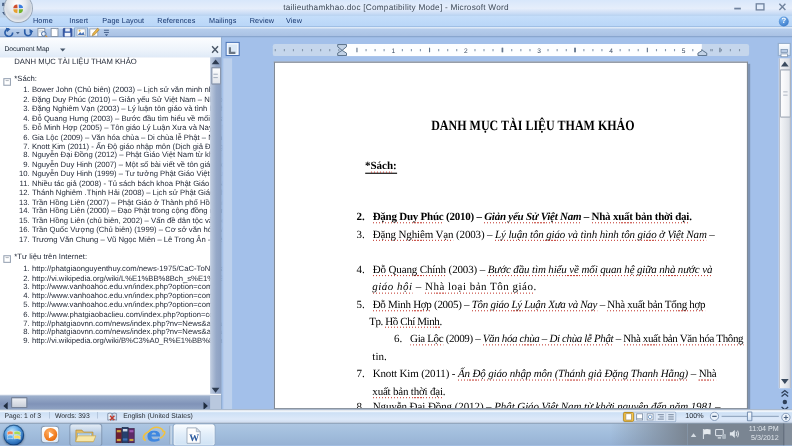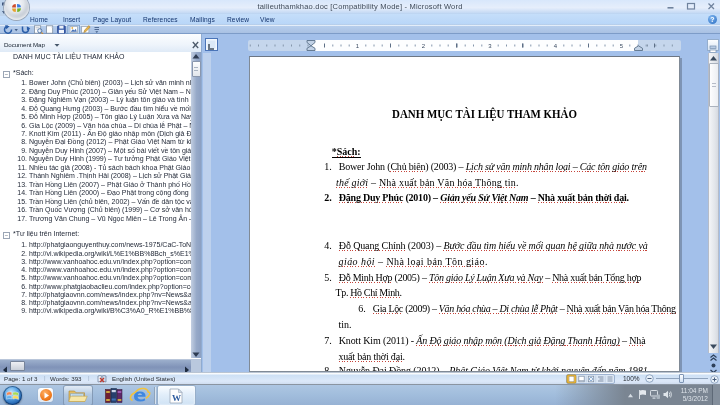--- a/index.html
+++ b/index.html
@@ -242,30 +242,29 @@
       </g>
  <path d="M59 0.5 L67 0.5 L67 2.5 L63 5.8 L59 2.5 Z" fill="#c2d2e6" stroke="#5a7089" stroke-width="0.9"></path>
  <path d="M59 10.5 L59 8.3 L63 5.8 L67 8.3 L67 10.5 Z" fill="#c2d2e6" stroke="#5a7089" stroke-width="0.9"></path>
  <path d="M386.5 10.5 L386.5 8.3 L390.5 5.8 L394.5 8.3 L394.5 10.5 Z" fill="#c2d2e6" stroke="#5a7089" stroke-width="0.9"></path>
  </svg>
  <div class="abs" id="pageshadow"></div>
  <div class="abs" id="page">
 <div class="dl" style="left:141.7px;top:51px;font-size:13px;font-weight:bold;transform:scaleX(0.84);transform-origin:0 0;">DANH MỤC TÀI LIỆU THAM KHẢO</div>
 <div class="dl" style="left:81.8px;top:89.4px;"><b><span style="border-bottom:1px solid #000">*Sách:</span></b></div>
 <div class="abs" style="left:87px;top:98.5px;width:19px;height:1px;background-image:repeating-linear-gradient(90deg,#c5443a 0,#c5443a 1px,rgba(0,0,0,0) 1px,rgba(0,0,0,0) 2.7px);"></div>
-<div class="dl" style="left:74.2px;top:103.7px;letter-spacing:-0.19px;"><span class="no" style="width:14.6px;letter-spacing:0;">1.</span><span>Bower John (</span><span class="sp">Chủ biên</span><span>) (2003) – </span><span class="it sp">Lịch sử văn minh nhân loại – Các tôn giáo trên</span></div>
-<div class="dl" style="left:86.0px;top:119.5px;letter-spacing:0.21px;"><span class="it sp">thế giới</span><span> – </span><span class="sp">Nhà xuất bản Văn hóa Thông tin</span><span>.</span></div>
 <div class="dl" style="left:74.2px;top:135.4px;letter-spacing:-0.22px;font-weight:bold;"><span class="no" style="width:14.6px;letter-spacing:0;">2.</span><span class="sp">Đặng Duy Phúc</span><span> (2010) – </span><span class="it sp">Giản yếu Sử Việt Nam</span><span> – </span><span class="sp">Nhà xuất bản thời đại</span><span>.</span></div>
+<div class="dl" style="left:74.2px;top:151.2px;letter-spacing:-0.13px;"><span class="no" style="width:14.6px;letter-spacing:0;">3.</span><span class="sp">Đặng Nghiêm Vạn</span><span> (2003) – </span><span class="it sp">Lý luận tôn giáo và tình hình tôn giáo ở Việt Nam</span><span class="it"> –</span></div>
 <div class="dl" style="left:74.2px;top:182.8px;letter-spacing:-0.12px;"><span class="no" style="width:14.6px;letter-spacing:0;">4.</span><span class="sp">Đỗ Quang Chính</span><span> (2003) – </span><span class="it sp">Bước đầu tìm hiểu về mối quan hệ giữa nhà nước và</span></div>
 <div class="dl" style="left:88.5px;top:198.7px;letter-spacing:0.44px;"><span class="it sp">giáo hội</span><span> – </span><span class="sp">Nhà loại bản Tôn giáo</span><span>.</span></div>
 <div class="dl" style="left:74.2px;top:214.5px;letter-spacing:-0.26px;"><span class="no" style="width:14.6px;letter-spacing:0;">5.</span><span class="sp">Đỗ Minh Hợp</span><span> (2005) – </span><span class="it sp">Tôn giáo Lý Luận Xưa và Nay</span><span> – </span><span class="sp">Nhà xuất bản Tổng hợp</span></div>
 <div class="dl" style="left:85.6px;top:230.3px;letter-spacing:-0.37px;"><span>Tp. </span><span class="sp">Hồ Chí Minh</span><span>.</span></div>
 <div class="dl" style="left:74.2px;top:246.2px;letter-spacing:-0.33px;margin-left:34px;"><span class="no" style="width:14.6px;letter-spacing:0;">6.</span><span class="sp">Gia Lộc</span><span> (2009) – </span><span class="it sp">Văn hóa chùa – Di chùa lễ Phật</span><span> – </span><span class="sp">Nhà xuất bản Văn hóa Thông</span></div>
 <div class="dl" style="left:88.5px;top:262.0px;"><span>tin.</span></div>
-<div class="dl" style="left:74.2px;top:277.8px;letter-spacing:-0.14px;"><span class="no" style="width:14.6px;letter-spacing:0;">7.</span><span>Knott Kim (2011)  - </span><span class="it sp">Ấn Độ giáo nhập môn (Dịch giả Đặng Thanh Hằng)</span><span>  – </span><span class="sp">Nhà</span></div>
+<div class="dl" style="left:74.2px;top:277.8px;letter-spacing:-0.14px;"><span class="no" style="width:14.6px;letter-spacing:0;">7.</span><span>Knott Kim (2011)  - </span><span class="it sp">Ấn Độ giáo nhập môn (Thánh giả Đặng Thanh Hằng)</span><span>  – </span><span class="sp">Nhà</span></div>
 <div class="dl" style="left:88.5px;top:293.7px;letter-spacing:-0.19px;"><span class="sp">xuất bản thời đại</span><span>.</span></div>
 <div class="dl" style="left:74.2px;top:307.8px;letter-spacing:-0.08px;"><span class="no" style="width:14.6px;letter-spacing:0;">8.</span><span class="sp">Nguyễn Đại Đồng</span><span> (2012) – </span><span class="it sp">Phật Giáo Việt Nam từ khởi nguyên đến năm 1981 –</span></div>
 </div>
  <div class="abs" id="vsb">
   <div class="abs" style="left:2px;top:0px;width:12px;height:12px;background:linear-gradient(#fcfdfe,#d7e4f4);border:1px solid #95aecd;"><svg width="10" height="10" viewBox="0 0 10 10">
           <rect x="2" y="2" width="6" height="2.6" fill="#b9cce5" stroke="#7890ae" stroke-width="0.7"></rect>
           <rect x="2" y="6" width="6" height="2.6" fill="#fff" stroke="#7890ae" stroke-width="0.7"></rect>
         </svg></div>
   <div class="abs" style="left:3px;top:14px;width:11px;height:300px;background:linear-gradient(90deg,#f7f8fa,#e3e6eb 60%,#d2d6de);box-shadow:inset 1px 0 0 #b6bcc8, inset -1px 0 0 #b6bcc8;"></div>
   <svg class="abs" style="left:4px;top:16px;" width="9" height="7" viewBox="0 0 9 7">

